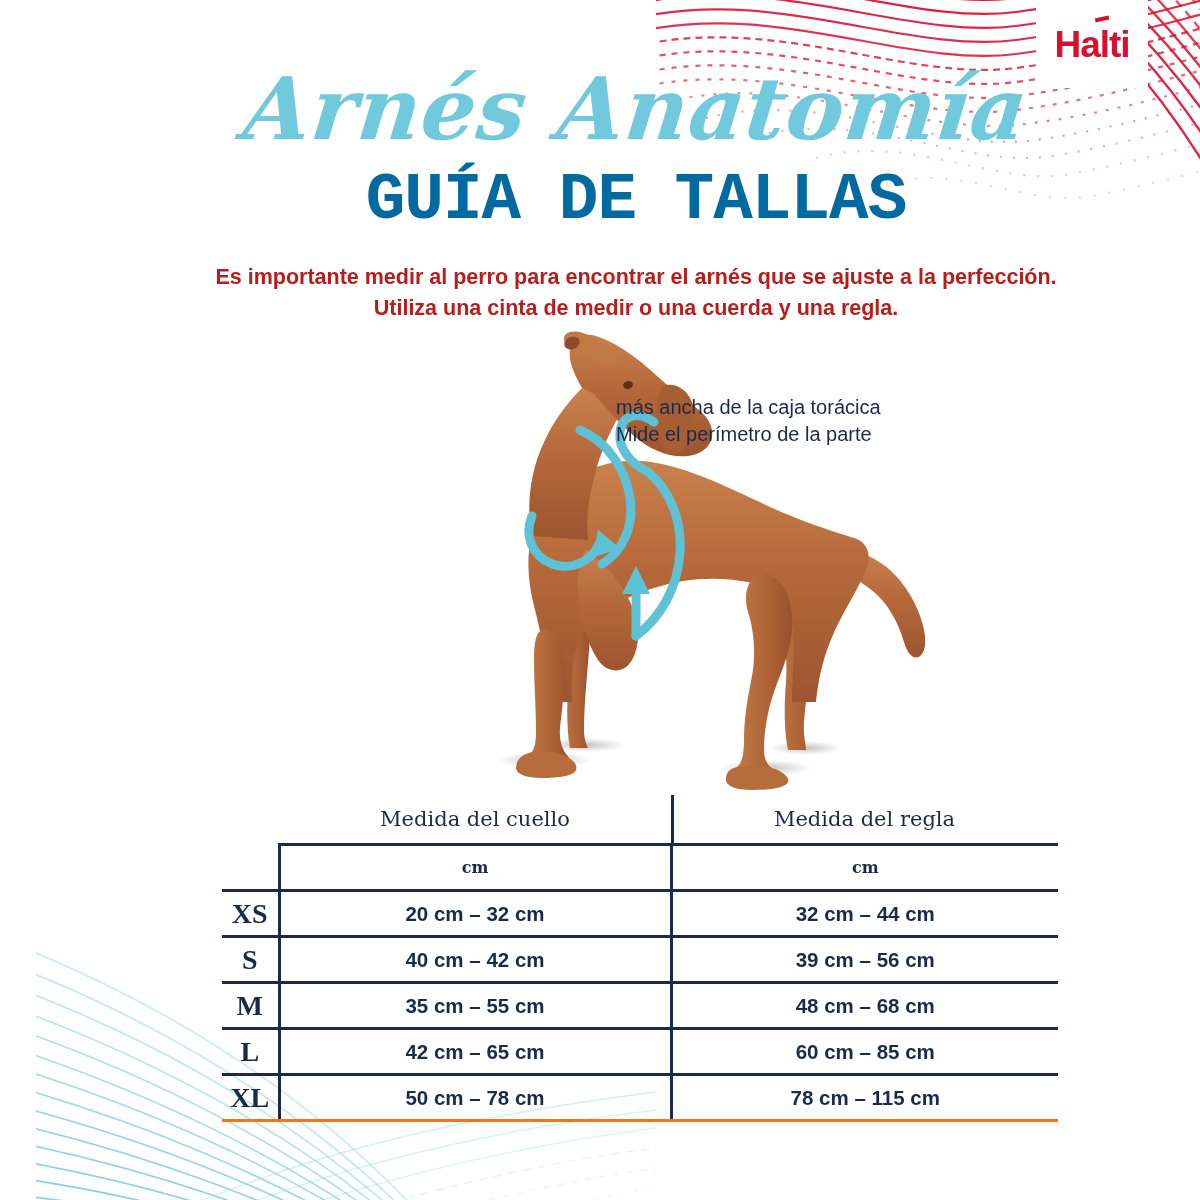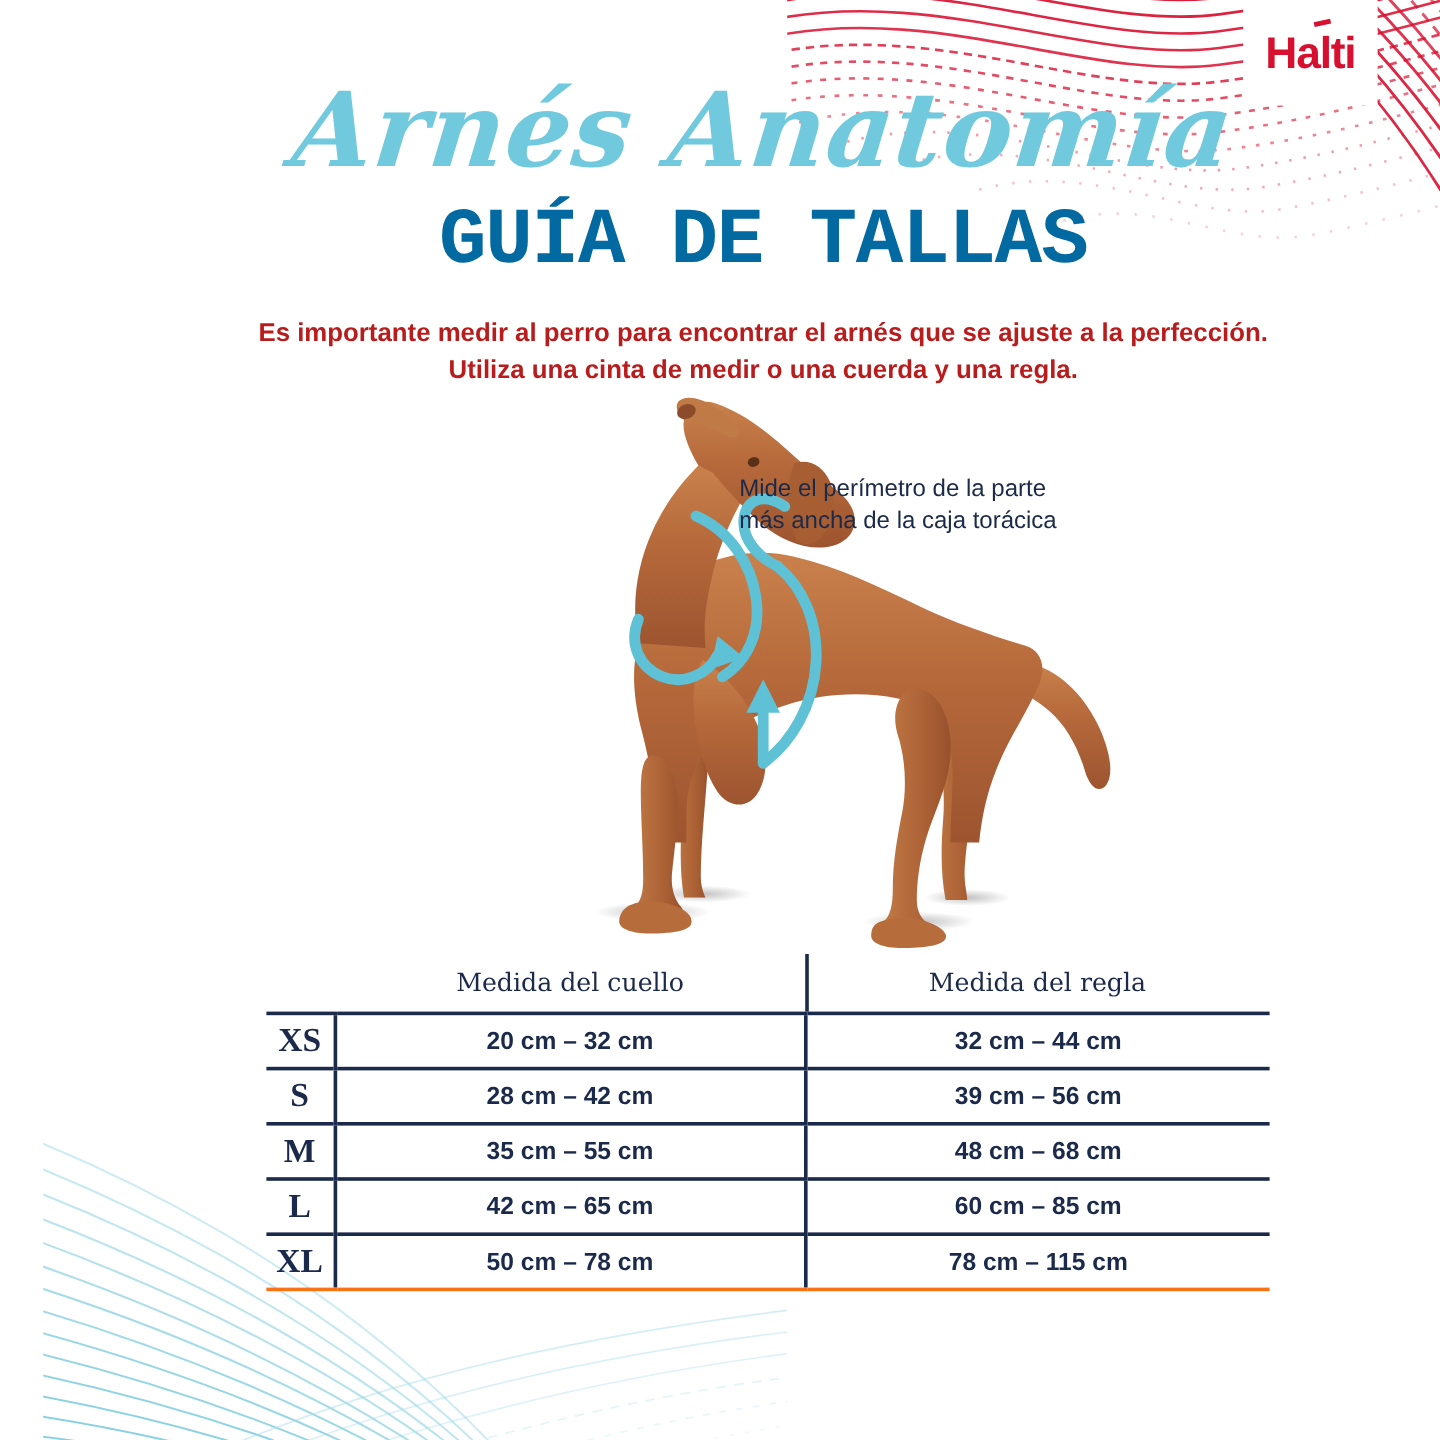--- a/index.html
+++ b/index.html
@@ -291,48 +291,53 @@
 
         <path d="M300,306 L300,250"></path>
       </g>
 
       <path fill="#5ec1d6" d="M262,200 L284,218 L256,228 Z"></path>
       <path fill="#5ec1d6" d="M300,236 L314,264 L286,264 Z"></path>
     </svg>
   </div>
 
   <div class="annot" id="annot-chest">
+    <div>más ancha de la caja torácica</div>
     <div>Mide el perímetro de la parte</div>
-    <div>más ancha de la caja torácica</div>
   </div>
 
   <div id="table-area">
     <div class="hdr-vline"></div>
     <table id="size-table">
       <colgroup>
         <col class="c-size">
           <col class="c-neck">
           <col class="c-chest">
       </colgroup>
       <thead>
         <tr>
           <th class="grp-head blank"></th>
           <th class="grp-head">Medida del cuello</th>
           <th class="grp-head">Medida del regla</th>
         </tr>
+        <tr class="unit-row">
+          <td class="blank-cell"></td>
+          <td class="vdiv">cm</td>
+          <td class="vdiv">cm</td>
+        </tr>
       </thead>
       <tbody>
         <tr class="data-row">
           <td class="size-cell">XS</td>
           <td class="vdiv">20 cm – 32 cm</td>
           <td class="vdiv">32 cm – 44 cm</td>
         </tr>
         <tr class="data-row">
           <td class="size-cell">S</td>
-          <td class="vdiv">28 cm – 42 cm</td>
+          <td class="vdiv">40 cm – 42 cm</td>
           <td class="vdiv">39 cm – 56 cm</td>
         </tr>
         <tr class="data-row">
           <td class="size-cell">M</td>
           <td class="vdiv">35 cm – 55 cm</td>
           <td class="vdiv">48 cm – 68 cm</td>
         </tr>
         <tr class="data-row">
           <td class="size-cell">L</td>
           <td class="vdiv">42 cm – 65 cm</td>

